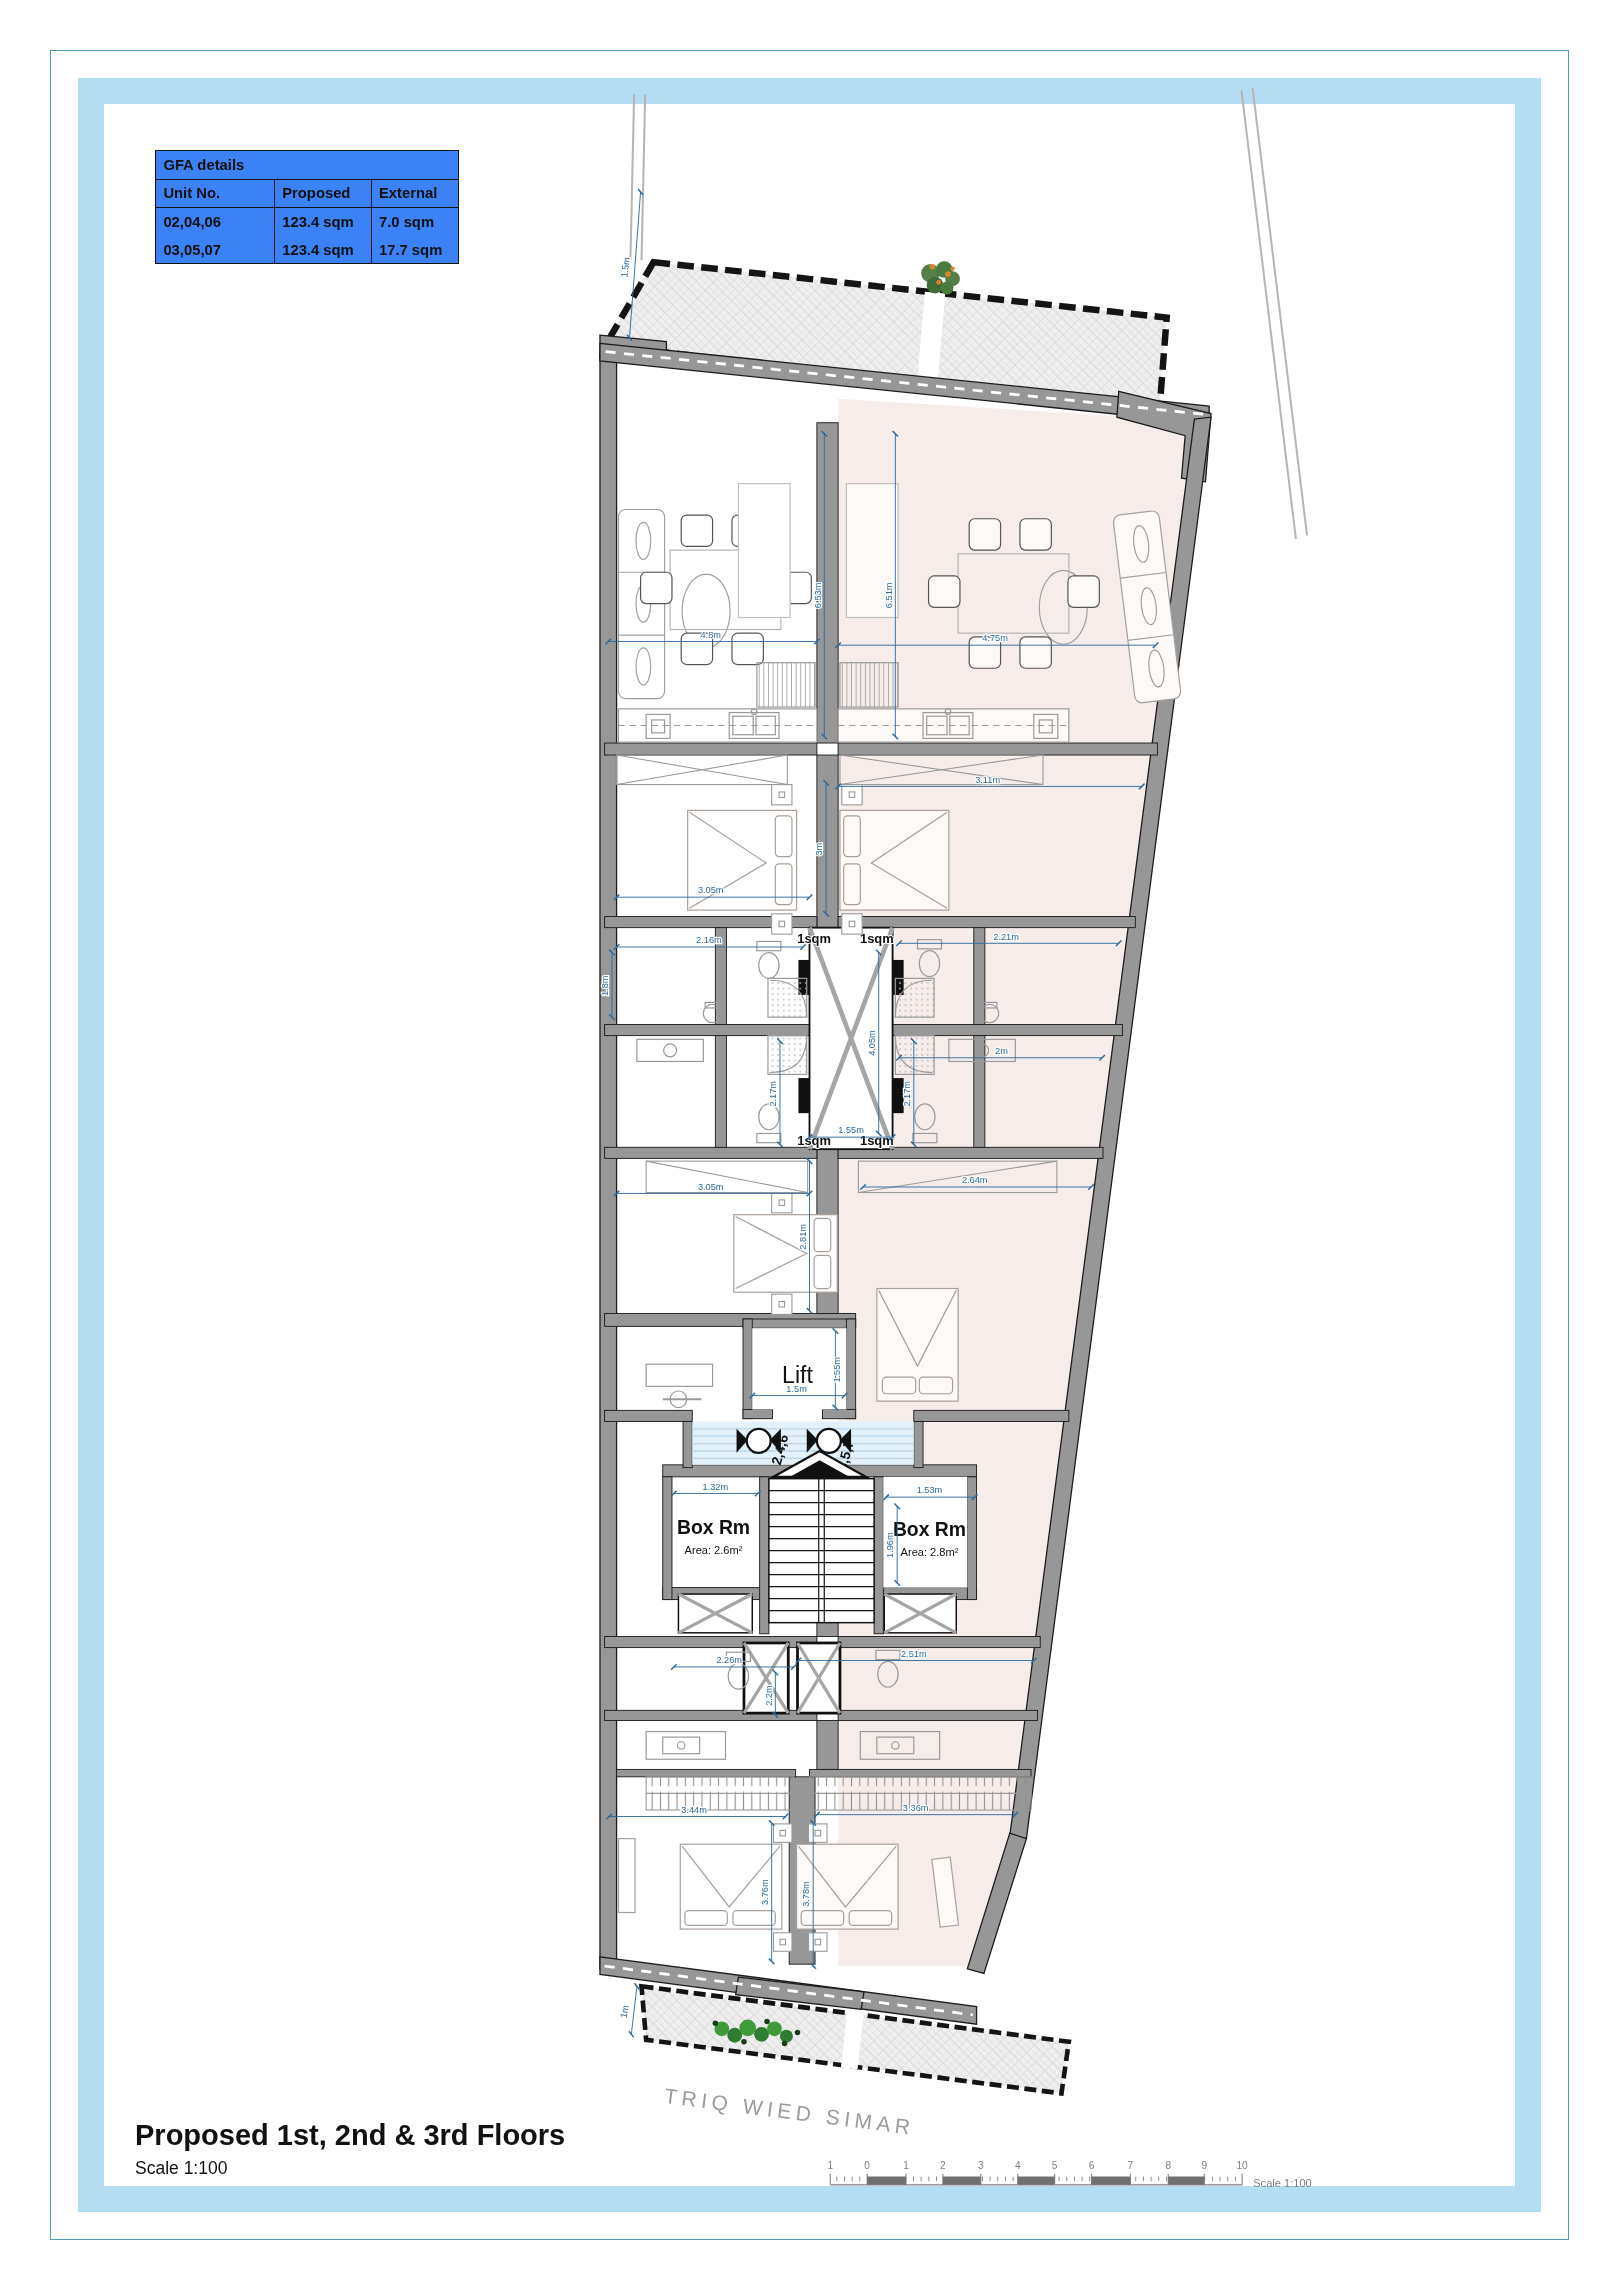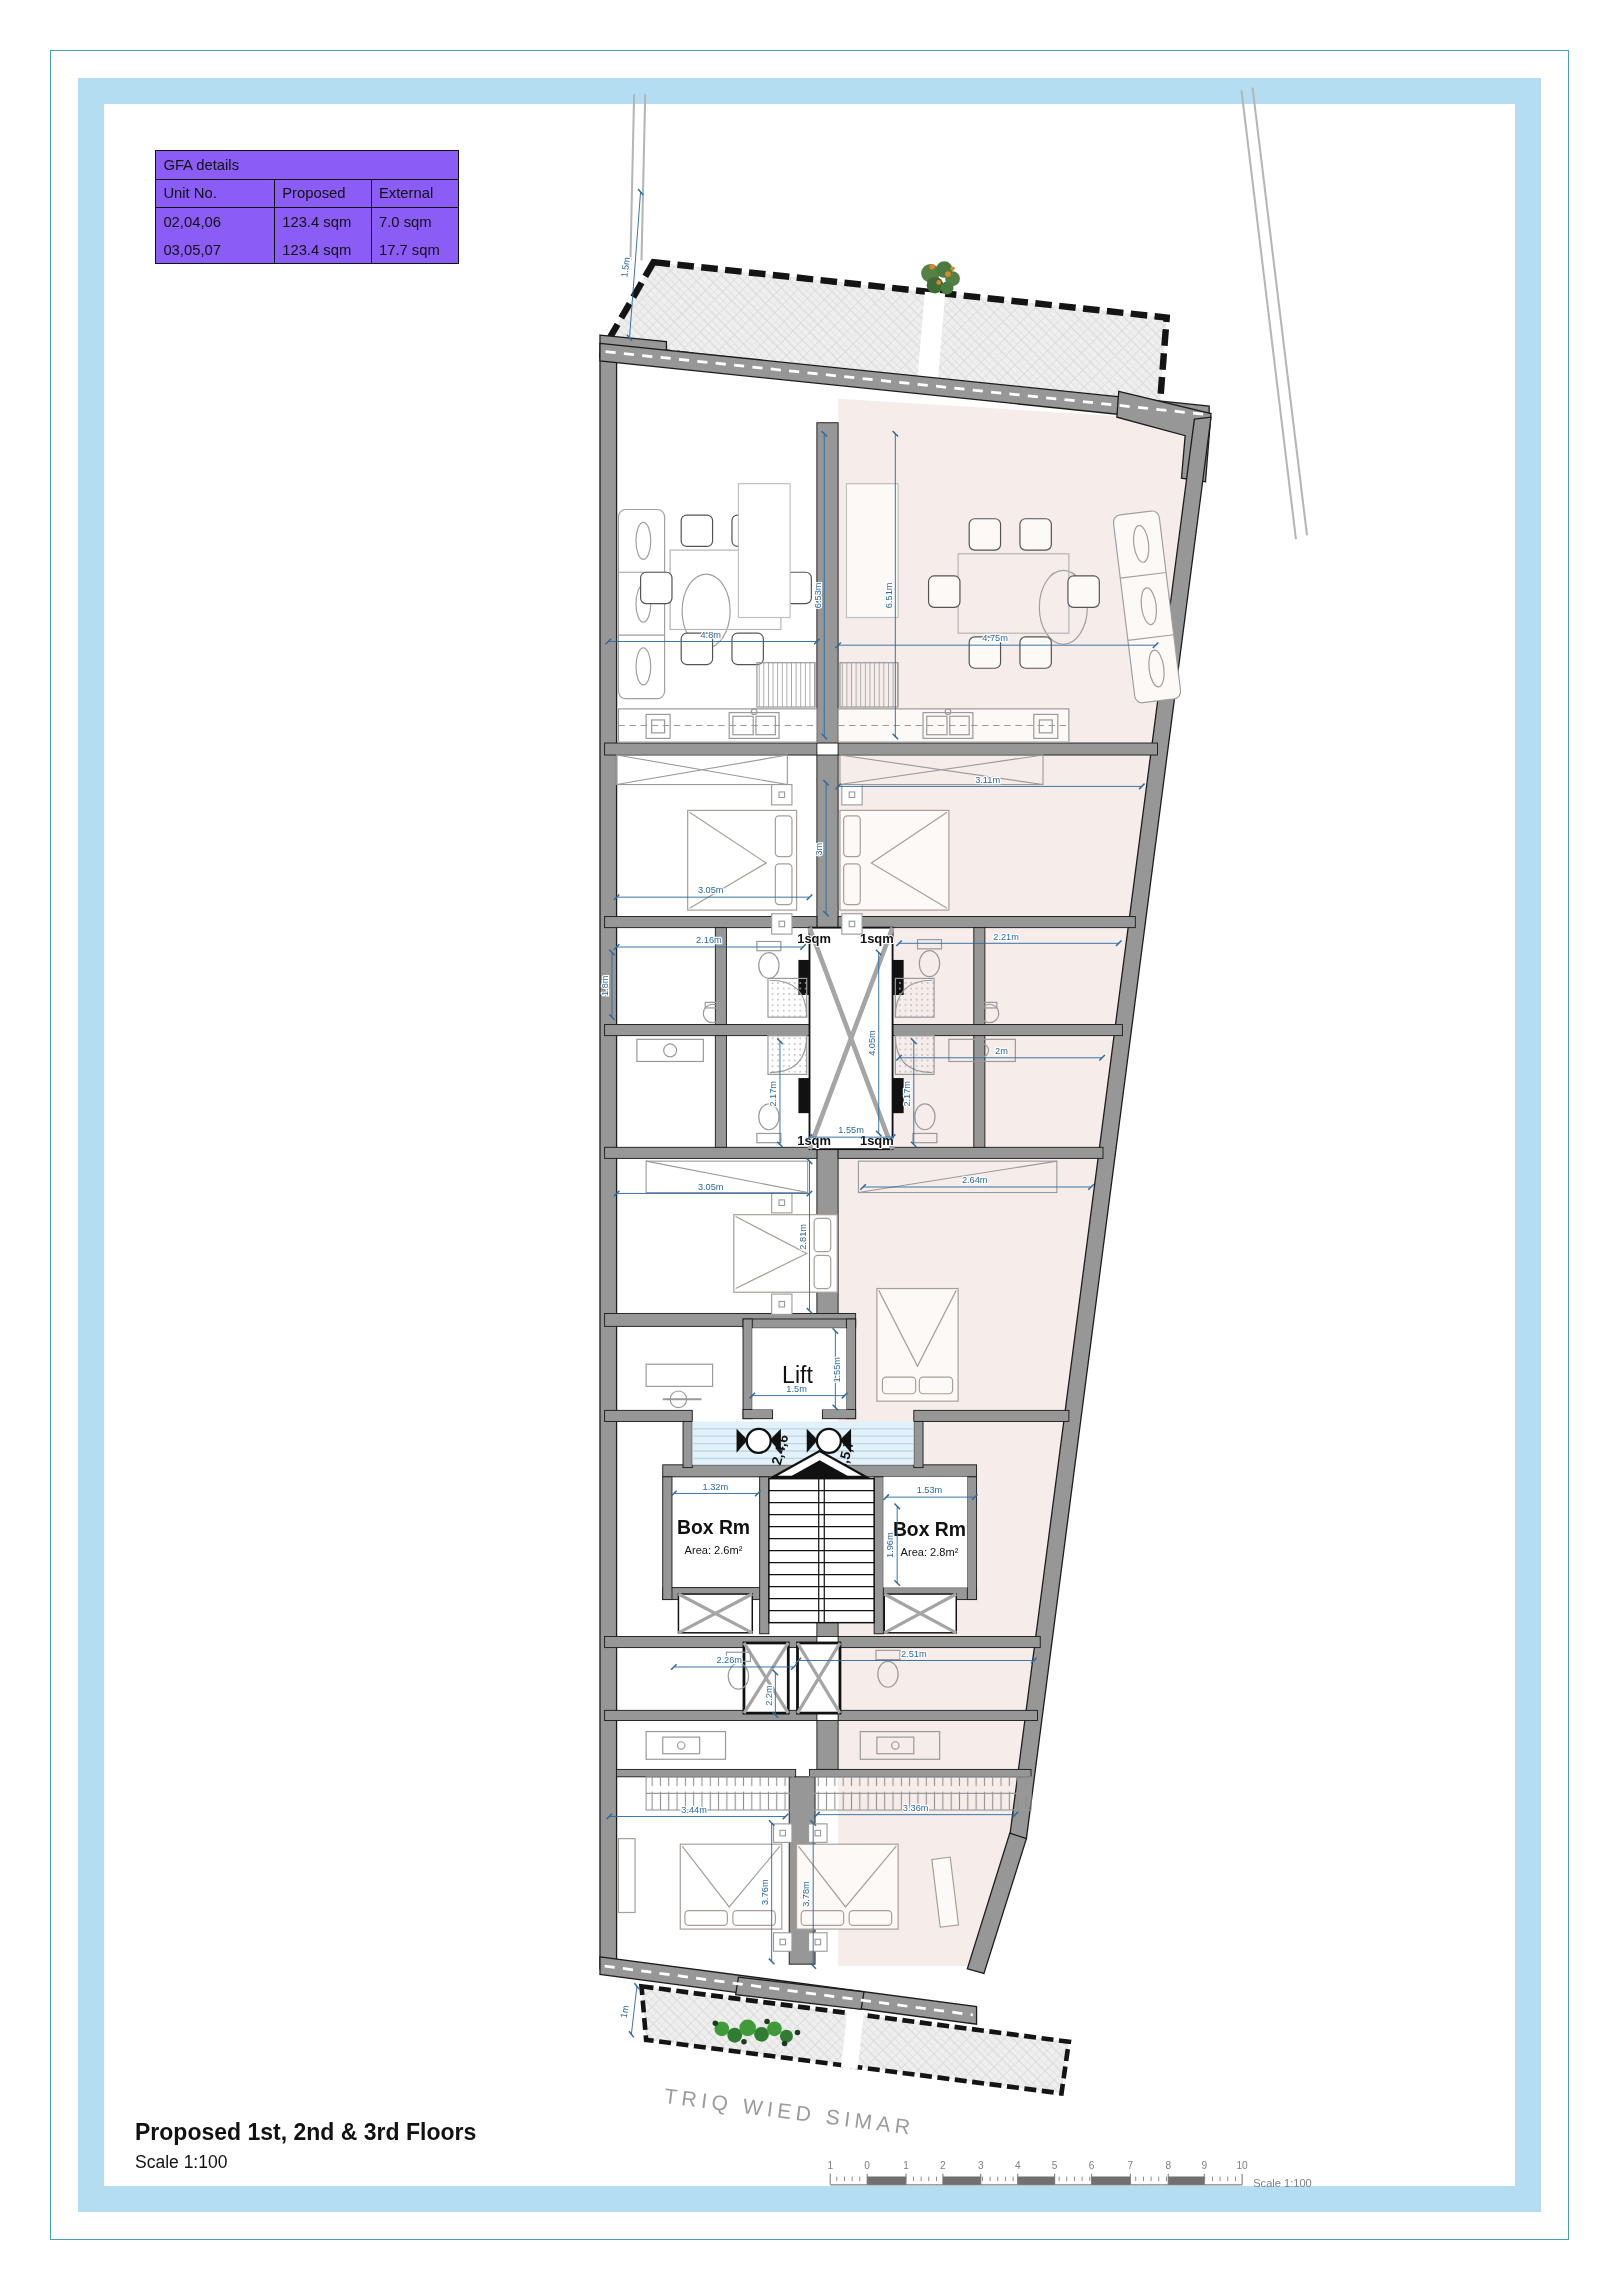--- a/index.html
+++ b/index.html
@@ -4,31 +4,31 @@
 <style>
   html,body{margin:0;padding:0;background:#fff;}
   .page{position:relative;width:1619px;height:2290px;background:#fff;overflow:hidden;
         font-family:"Liberation Sans",sans-serif;}
   .outerline{position:absolute;left:50px;top:50px;right:50px;bottom:50px;
              border:1.8px solid #4e9db8;}
   .band{position:absolute;left:78px;top:78px;right:78px;bottom:78px;
         border:26px solid #b4ddf2;}
   
   table.gfa{position:absolute;left:155px;top:150px;border-collapse:collapse;
-            font-size:14.8px;color:#111;background:#8b5cf6;}
+            font-size:14.8px;color:#111;background:#3b82f6;font-weight:bold;}
   table.gfa td{border:1.5px solid #111;padding:2.8px 7.4px;height:22px;}
   table.gfa td.ttl{font-size:14.8px;}
   table.gfa td.c1{width:103px;text-align:left;}
   table.gfa td.c2{width:81px;}
   table.gfa td.c3{width:72px;}
   table.gfa tr.data td{border-top:none;border-bottom:none;margin-top:16px;}
   table.gfa tr.data2 td{border-top:none;margin-top:48px;}
   
   .titleblock{position:absolute;left:135px;top:2119px;color:#111;}
-  .titleblock .t1{font-size:23px;font-weight:bold;}
+  .titleblock .t1{font-size:29px;font-weight:bold;}
   .titleblock .t2{font-size:17.5px;margin-top:5.5px;}
   
   .street{position:absolute;left:666px;top:2084px;color:#9b9b9b;font-size:21px;
           letter-spacing:4.6px;transform:rotate(7.3deg);transform-origin:left top;
           white-space:nowrap;}
   svg text{font-family:"Liberation Sans",sans-serif;}
   .dt{fill:#2d6a9f;font-size:10px;text-anchor:middle;paint-order:stroke;stroke:#ffffff;stroke-width:2.5px;}
   .rl{fill:#111;text-anchor:middle;}
   .sq{fill:#111;font-size:14px;font-weight:bold;text-anchor:middle;paint-order:stroke;stroke:#fff;stroke-width:2px;}
 </style>

